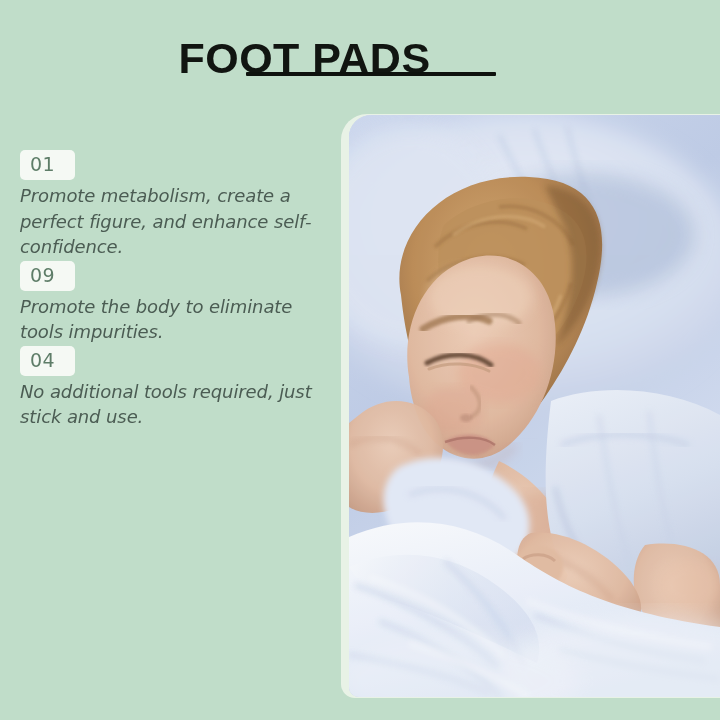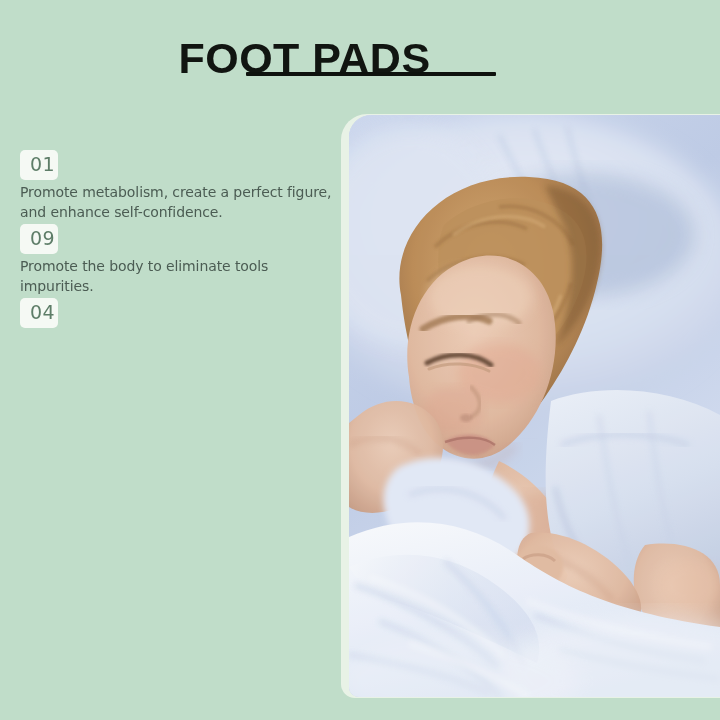--- a/index.html
+++ b/index.html
@@ -59,33 +59,34 @@
     margin-bottom: 1px;
   }
   .badge {
     display: inline-block;
     background: #f5f9f4;
     color: #5e7d68;
     font-family: "DejaVu Sans", sans-serif;
     font-size: 19px;
     font-weight: 400;
     line-height: 1;
-    padding: 5px 3px 6px 10px;
+    padding: 5px 20px 6px 10px;
     border-radius: 5px;
     letter-spacing: 0.5px;
   }
   .feature-text {
     display: block;
     margin-top: 3px;
     color: #4b5c53;
     font-family: "DejaVu Sans", sans-serif;
-    font-size: 14px;
+    font-size: 18px;
     line-height: 1.42;
     letter-spacing: -0.1px;
     max-width: 312px;
+    font-style: italic;
   }
 
   
   .photo-frame {
     position: absolute;
     left: 341px;
     top: 114px;
     width: 379px;
     height: 584px;
     border-radius: 26px 0 0 14px;
@@ -126,20 +127,21 @@
     </div>
 
     <div class="feature">
       <span class="badge">09</span>
       <span class="feature-text">Promote the body to eliminate tools impurities.</span>
     </div>
 
 
     <div class="feature">
       <span class="badge">04</span>
+      <span class="feature-text">No additional tools required, just stick and use.</span>
     </div>
 
   </div>
 
   <div class="photo-frame">
     <div class="photo">
       <svg viewBox="0 0 371 582" preserveAspectRatio="xMidYMid slice" role="img">
         <defs>
           <linearGradient id="bedBg" x1="0" y1="0" x2="0.5" y2="1">
             <stop offset="0%" stop-color="#d2dcf0"></stop>

